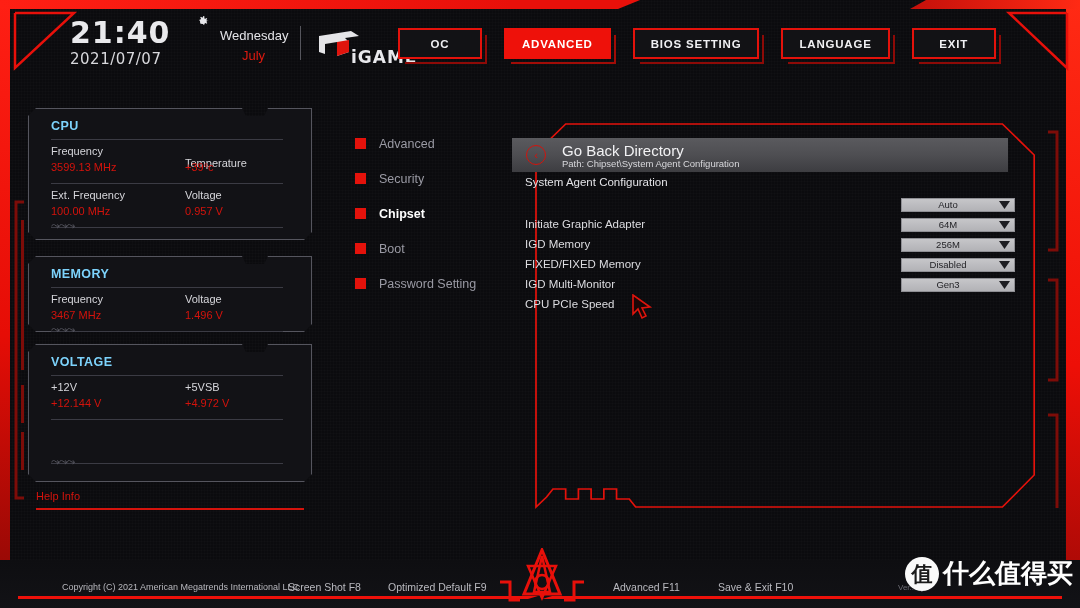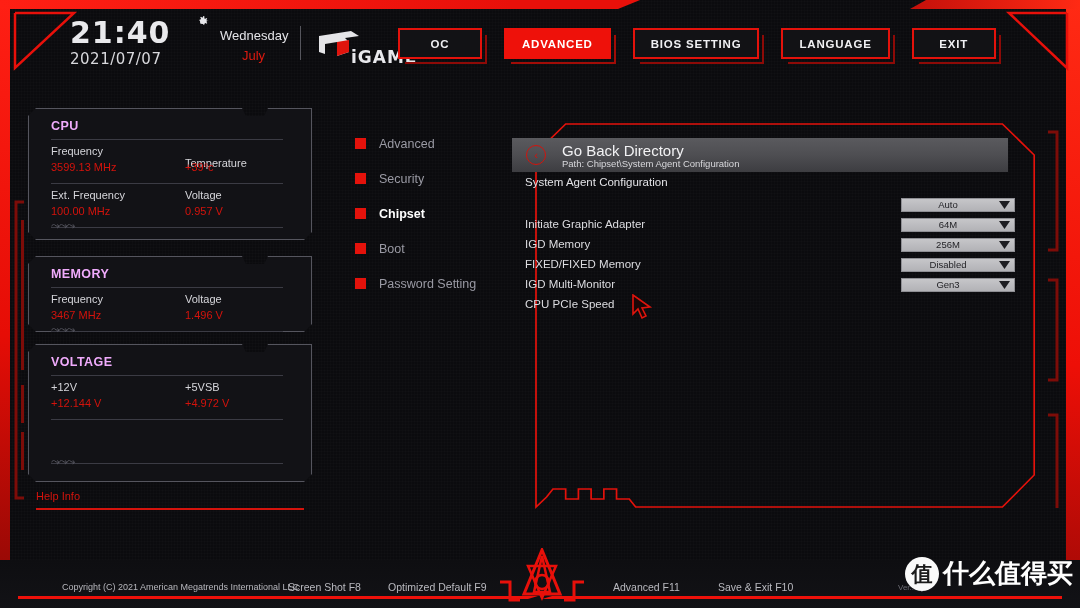--- a/index.html
+++ b/index.html
@@ -115,21 +115,21 @@
     clip-path: polygon(8px 0, 214px 0, 218px 8px, 236px 8px, 240px 0, 100% 0, 100% calc(100% - 8px), calc(100% - 8px) 100%, 8px 100%, 0 calc(100% - 8px), 0 8px);
   }
   .card.c2 { left: 28px; top: 256px; width: 284px; height: 76px;
     clip-path: polygon(8px 0, 214px 0, 218px 8px, 236px 8px, 240px 0, 100% 0, 100% calc(100% - 8px), calc(100% - 8px) 100%, 8px 100%, 0 calc(100% - 8px), 0 8px);
   }
   .card.c3 { left: 28px; top: 344px; width: 284px; height: 138px;
     clip-path: polygon(8px 0, 214px 0, 218px 8px, 236px 8px, 240px 0, 100% 0, 100% calc(100% - 8px), calc(100% - 8px) 100%, 8px 100%, 0 calc(100% - 8px), 0 8px);
   }
   .card-title {
     position: absolute; left: 22px; top: 10px;
-    font-size: 12.5px; font-weight: 700; color: #f0abfc; letter-spacing: 0.4px;
+    font-size: 12.5px; font-weight: 700; color: #7dd3fc; letter-spacing: 0.4px;
   }
   .card-rule {
     position: absolute; left: 22px; width: 232px; height: 1px;
     background: #3b3b44;
   }
   .kv-label {
     position: absolute; font-size: 11px; color: #d6d6db; font-weight: 400;
   }
   .kv-value {
     position: absolute; font-size: 11px; color: #d4130c; font-weight: 400;

